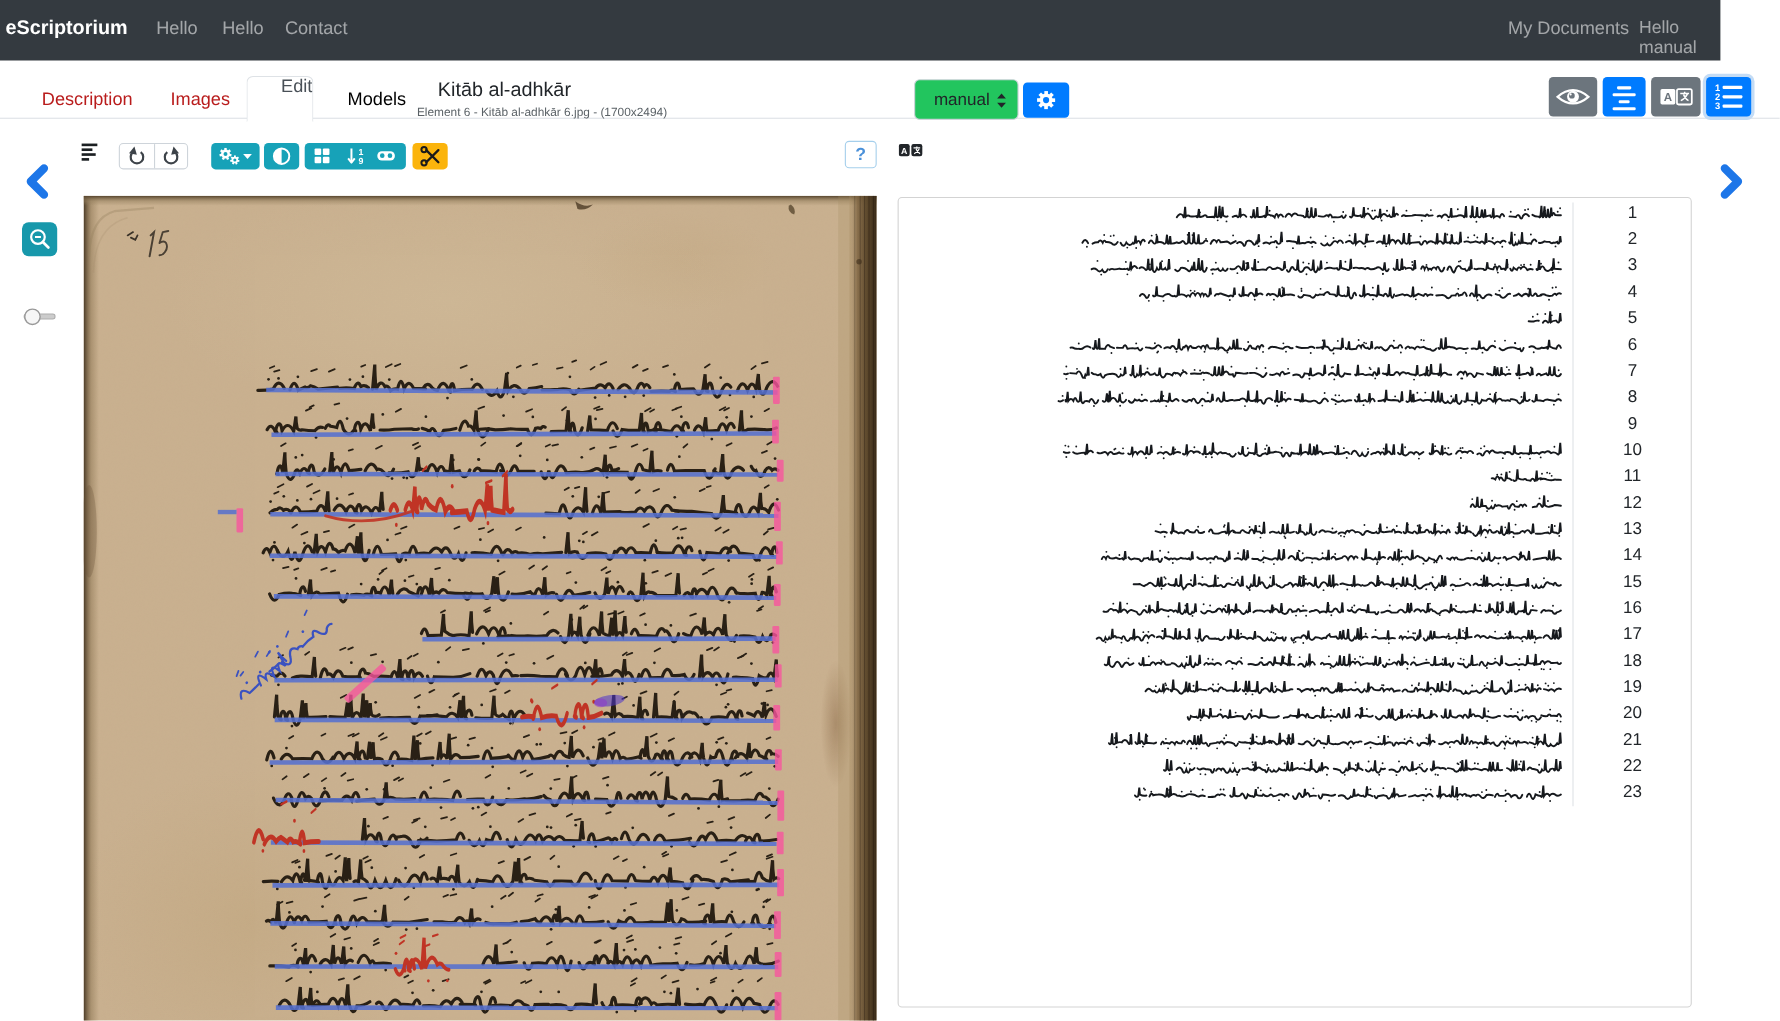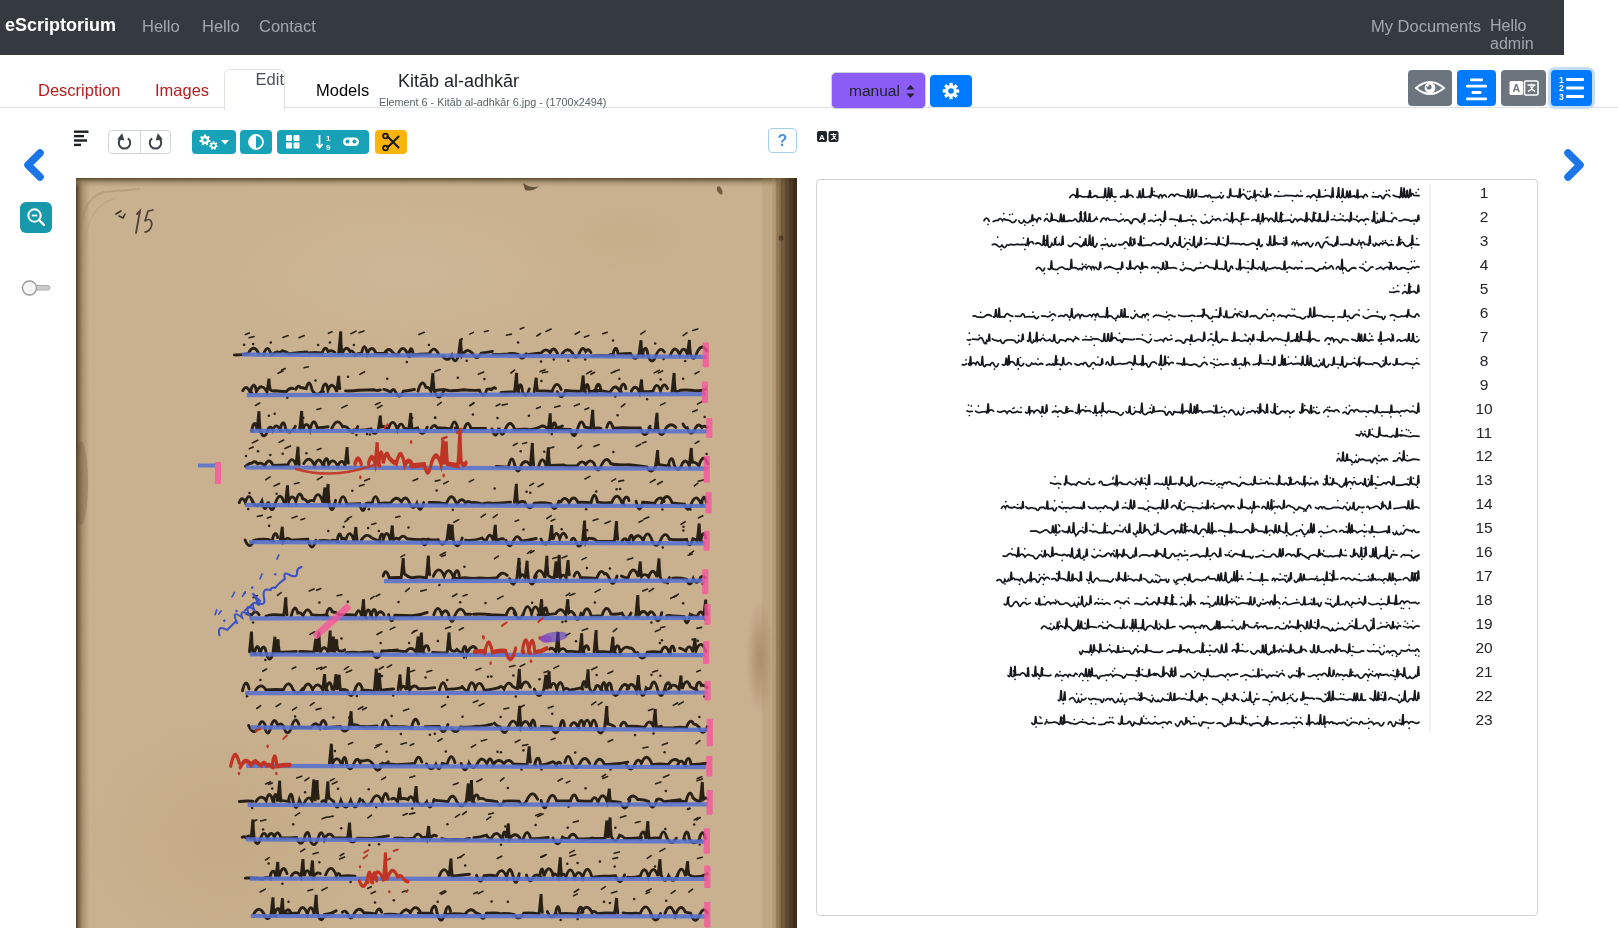--- a/index.html
+++ b/index.html
@@ -12,34 +12,34 @@
 .btn{position:absolute;border:none;border-radius:4px}
 .teal{background:#17a2b8}
 svg text{font-family:"Liberation Sans",sans-serif}
 </style></head><body>
 <div id="nav">
  <span class="brand">eScriptorium</span>
  <a class="abs" style="left:142px;top:17px" href="#">Hello</a>
  <a class="abs" style="left:202px;top:17px" href="#">Hello</a>
  <a class="abs" style="left:259px;top:17px" href="#">Contact</a>
  <a class="abs" style="left:1371px;top:17px" href="#">My Documents</a>
- <a class="abs" style="left:1490px;top:17px;font-size:16px" href="#">Hello admin</a>
+ <a class="abs" style="left:1490px;top:17px;font-size:16px" href="#">Hello manual</a>
  <svg class="abs" style="left:1577px;top:25px" width="12" height="8">
       <path d="M1 1 L11 1 L6 7 Z" fill="rgba(255,255,255,.55)"></path>
     </svg>
 </div>
 <div class="tabs"></div>
 <span class="tablink" style="left:38px">Description</span>
 <span class="tablink" style="left:155px">Images</span>
 <div id="editTab">Edit</div>
 <span class="tablink" style="left:316px;color:#000000">Models</span>
 <div class="abs" style="left:398px;top:71px;font-size:18px;color:#212529">Kitāb al-adhkār</div>
 <div class="abs" style="left:379px;top:96px;font-size:10.8px;color:#5a6166">Element 6 - Kitāb al-adhkār 6.jpg - (1700x2494)</div>
 
-<div class="abs" style="left:831px;top:72px;width:95px;height:37px;background:#8b5cf6;border:1px solid #ced4da;border-radius:5px;font-size:15.5px;color:#212529;line-height:35px;padding-left:17px">manual
+<div class="abs" style="left:831px;top:72px;width:95px;height:37px;background:#22c55e;border:1px solid #ced4da;border-radius:5px;font-size:15.5px;color:#212529;line-height:35px;padding-left:17px">manual
 <svg class="abs" style="right:9px;top:11px" width="11" height="15">
       <path d="M1.5 5.5 L5.5 1 L9.5 5.5 Z M1.5 9.5 L5.5 14 L9.5 9.5 Z" fill="#212529"></path>
     </svg></div>
 <div class="btn" style="left:930px;top:75px;width:42px;height:32px;background:#007bff">
 <svg width="42" height="32">
       <circle cx="21" cy="16" r="5.9" fill="#fff"></circle>
       <rect x="19.4" y="7.8" width="3.3" height="3.7" fill="#fff" transform="rotate(0.0 21 16)"></rect>
       <rect x="19.4" y="7.8" width="3.3" height="3.7" fill="#fff" transform="rotate(45.0 21 16)"></rect>
       <rect x="19.4" y="7.8" width="3.3" height="3.7" fill="#fff" transform="rotate(90.0 21 16)"></rect>
       <rect x="19.4" y="7.8" width="3.3" height="3.7" fill="#fff" transform="rotate(135.0 21 16)"></rect>

